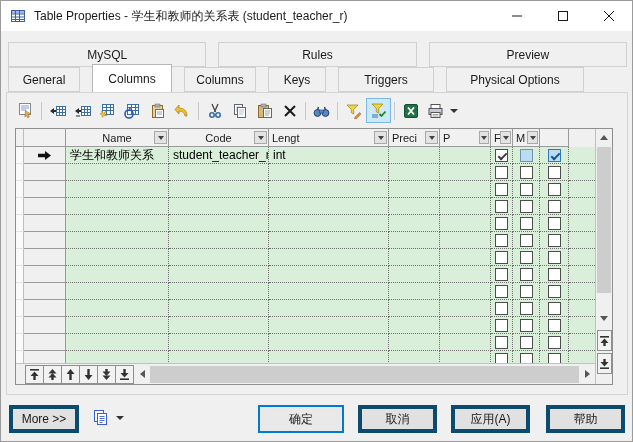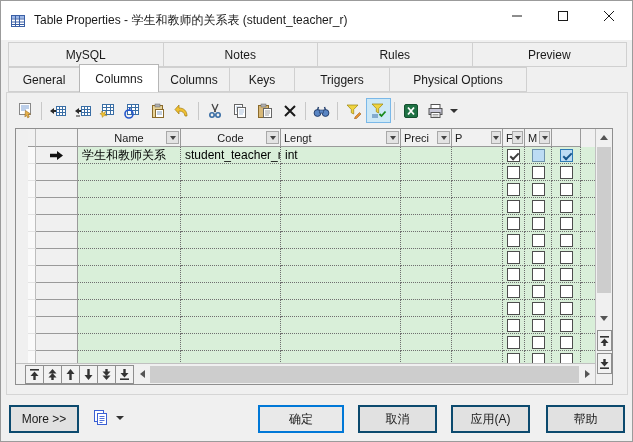--- a/index.html
+++ b/index.html
@@ -1,42 +1,42 @@
 <!DOCTYPE html>
 <html><head>
 <meta charset="utf-8">
 <style>
   html,body{margin:0;padding:0;background:#cfcfcf;font-family:"Liberation Sans",sans-serif;}
   #window{position:relative;width:633px;height:442px;background:#f0f0f0;border:1px solid #9b9b9b;box-sizing:border-box;overflow:hidden;}
   
-  .titlebar{position:absolute;left:0;top:0;width:100%;height:39px;background:#ffffff;display:flex;align-items:center;}
+  .titlebar{position:absolute;left:0;top:0;width:100%;height:30px;background:#ffffff;display:flex;align-items:center;}
   .title-icon{margin-left:9px;width:16px;height:16px;flex:0 0 16px;}
   .title-text{margin-left:8px;font-size:12px;color:#1a1a1a;white-space:nowrap;}
   .caption-btns{position:absolute;right:0;top:0;height:30px;display:flex;}
   .cap-btn{width:46px;height:30px;display:flex;align-items:center;justify-content:center;}
   
-  .tabs-row{position:absolute;left:7px;display:flex;align-items:flex-end;}
+  .tabs-row{position:absolute;left:7px;display:flex;align-items:flex-end;gap:13px;}
   .tabs1{top:41px;width:618px;height:25px;}
   .tabs2{top:66px;width:618px;height:25px;}
   .tab{box-sizing:border-box;height:25px;border:1px solid #d0d0d0;background:#f0f0f0;
        display:flex;align-items:center;justify-content:center;font-size:12px;color:#1a1a1a;margin-right:-1px;}
   .tabs1 .tab{flex:1;}
   .tab.active{background:#ffffff;border-color:#b6b6b6;border-bottom:none;height:28px;margin-top:-3px;z-index:5;}
   
   .panel{position:absolute;left:5px;top:91px;width:622px;height:303px;background:#f0f0f0;border:1px solid #d5d5d5;box-sizing:border-box;}
   
   .toolbar{position:absolute;left:6px;top:4px;height:27px;display:flex;align-items:center;}
   .tbtn{width:23px;height:23px;display:flex;align-items:center;justify-content:center;border:1px solid transparent;}
   .tbtn.highlight{background:#cde8f6;border:1px solid #7ab8e8;}
   .tsep{width:1px;height:18px;background:#c8c8c8;margin:0 3px;}
   .tdrop{width:11px;height:23px;display:flex;align-items:center;justify-content:center;}
   .tri-down{width:0;height:0;border-left:4px solid transparent;border-right:4px solid transparent;border-top:4px solid #333;}
   
   .grid{position:absolute;left:8px;top:35px;width:598px;height:257px;background:#f0f0f0;border:1px solid #8f8f8f;box-sizing:border-box;}
-  .grid-main{position:absolute;left:12px;top:0;width:579px;height:234px;overflow:hidden;}
+  .grid-main{position:absolute;left:0;top:0;width:579px;height:234px;overflow:hidden;}
   .grow{display:grid;grid-template-columns:8px 42px 103px 100px 120px 51px 51px 22px 27px 29px 1fr;}
   .hrow{height:18px;}
   .brow{height:17px;}
   .hc{box-sizing:border-box;background:#f1f1f1;border-right:1px solid #9a9a9a;border-bottom:1px solid #9a9a9a;
       display:flex;align-items:center;justify-content:center;position:relative;font-size:11px;color:#1a1a1a;overflow:hidden;}
   .hc .hdrop{position:absolute;right:1px;top:2px;width:13px;height:13px;background:#e3e3e3;border:1px solid #a9a9a9;
       box-sizing:border-box;display:flex;align-items:center;justify-content:center;}
   .hc .hdrop .tri{width:0;height:0;border-left:3px solid transparent;border-right:3px solid transparent;border-top:4px solid #444;}
   .hc.small{justify-content:flex-start;padding-left:3px;}
   .strip{box-sizing:border-box;background:#fafafa;border-right:1px solid #bdbdbd;border-bottom:1px solid #e3e3e3;}
@@ -64,21 +64,21 @@
   .nav-btn{position:absolute;left:1px;width:15px;height:21px;background:#f2f2f2;border:1px solid #8f8f8f;box-sizing:border-box;
       display:flex;align-items:center;justify-content:center;}
   .grid-bottom{position:absolute;left:0;top:234px;width:579px;height:21px;background:#f0f0f0;border-top:1px solid #c0c0c0;
       box-sizing:border-box;display:flex;align-items:center;}
   .mv-btn{width:19px;height:19px;background:#f2f2f2;border:1px solid #8f8f8f;box-sizing:border-box;margin-left:-1px;
       display:flex;align-items:center;justify-content:center;}
   .mv-btn:first-child{margin-left:9px;}
   .hs-arrow{width:16px;height:17px;display:flex;align-items:center;justify-content:center;background:#f0f0f0;}
   .hs-track{flex:1;height:17px;background:#cdcdcd;margin-right:0;}
   
-  .footer-btn{position:absolute;top:404px;height:28px;box-sizing:border-box;background:#e1e1e1;border:2px solid #0c4a6e;
+  .footer-btn{position:absolute;top:404px;height:28px;box-sizing:border-box;background:#e1e1e1;border:4px solid #0c4a6e;
       display:flex;align-items:center;justify-content:center;font-size:12px;color:#1a1a1a;}
   .footer-btn.default{border:2px solid #0078d7;background:#e9e9e9;}
   .doc-drop{position:absolute;left:92px;top:408px;display:flex;align-items:center;}
   svg{display:block;}
 </style>
 </head>
 <body>
 
 <div id="window">
 
@@ -108,41 +108,38 @@
           </svg>
       </div>
     </div>
   </div>
 
   <div class="tabs-row tabs1">
     <div class="tab">
         <span>MySQL</span>
       </div>
     <div class="tab">
-        <span>Notes</span>
-      </div>
-    <div class="tab">
         <span>Rules</span>
       </div>
     <div class="tab">
         <span>Preview</span>
       </div>
   </div>
 
   <div class="tabs-row tabs2">
     <div class="tab" style="width:72px">
         <span>General</span>
       </div>
     <div class="tab active" style="width:80px">
         <span>Columns</span>
       </div>
     <div class="tab" style="width:72px">
         <span>Columns</span>
       </div>
-    <div class="tab" style="width:66px">
+    <div class="tab" style="width:58px">
         <span>Keys</span>
       </div>
     <div class="tab" style="width:96px">
         <span>Triggers</span>
       </div>
     <div class="tab" style="width:138px">
         <span>Physical Options</span>
       </div>
   </div>
 

